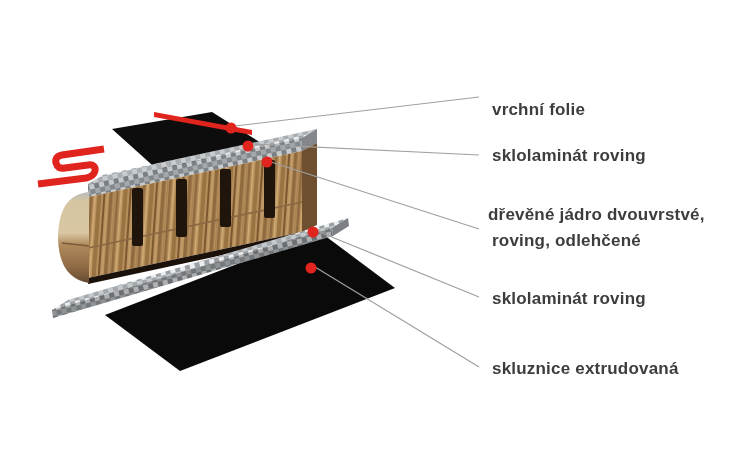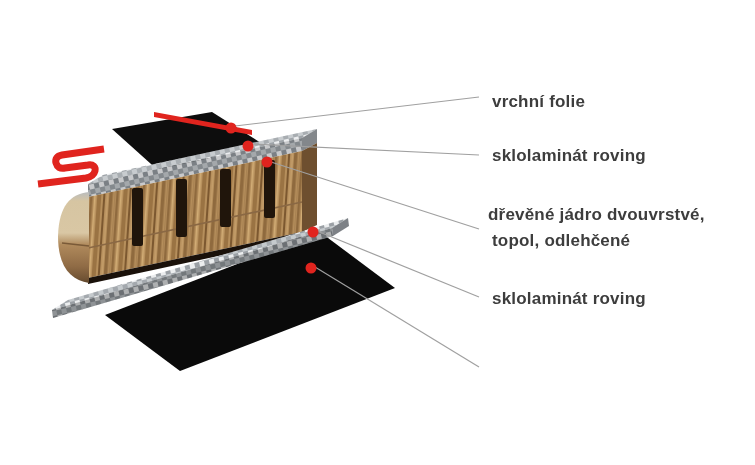--- a/index.html
+++ b/index.html
@@ -105,22 +105,23 @@
 
     <g fill="#e0241e">
       <circle cx="231" cy="128" r="5.5"></circle>
       <circle cx="248" cy="146" r="5.5"></circle>
       <circle cx="267" cy="162" r="5.5"></circle>
       <circle cx="313" cy="232" r="5.5"></circle>
       <circle cx="311" cy="268" r="5.5"></circle>
     </g>
   </svg>
 
-  <div class="label" style="left:492px;top:92px">vrchní folie</div>
+  <div class="label" style="left:492px;top:100px">vrchní folie</div>
 
   <div class="label" style="left:492px;top:146px">sklolaminát roving</div>
 
   <div class="label" style="left:488px;top:205px">dřevěné jádro dvouvrstvé,</div>
-  <div class="label" style="left:492px;top:231px">topol, odlehčené</div>
+  <div class="label" style="left:492px;top:231px">roving, odlehčené</div>
 
   <div class="label" style="left:492px;top:289px">sklolaminát roving</div>
 
+  <div class="label" style="left:492px;top:359px">skluznice extrudovaná</div>
 </div>
 
 </body></html>

